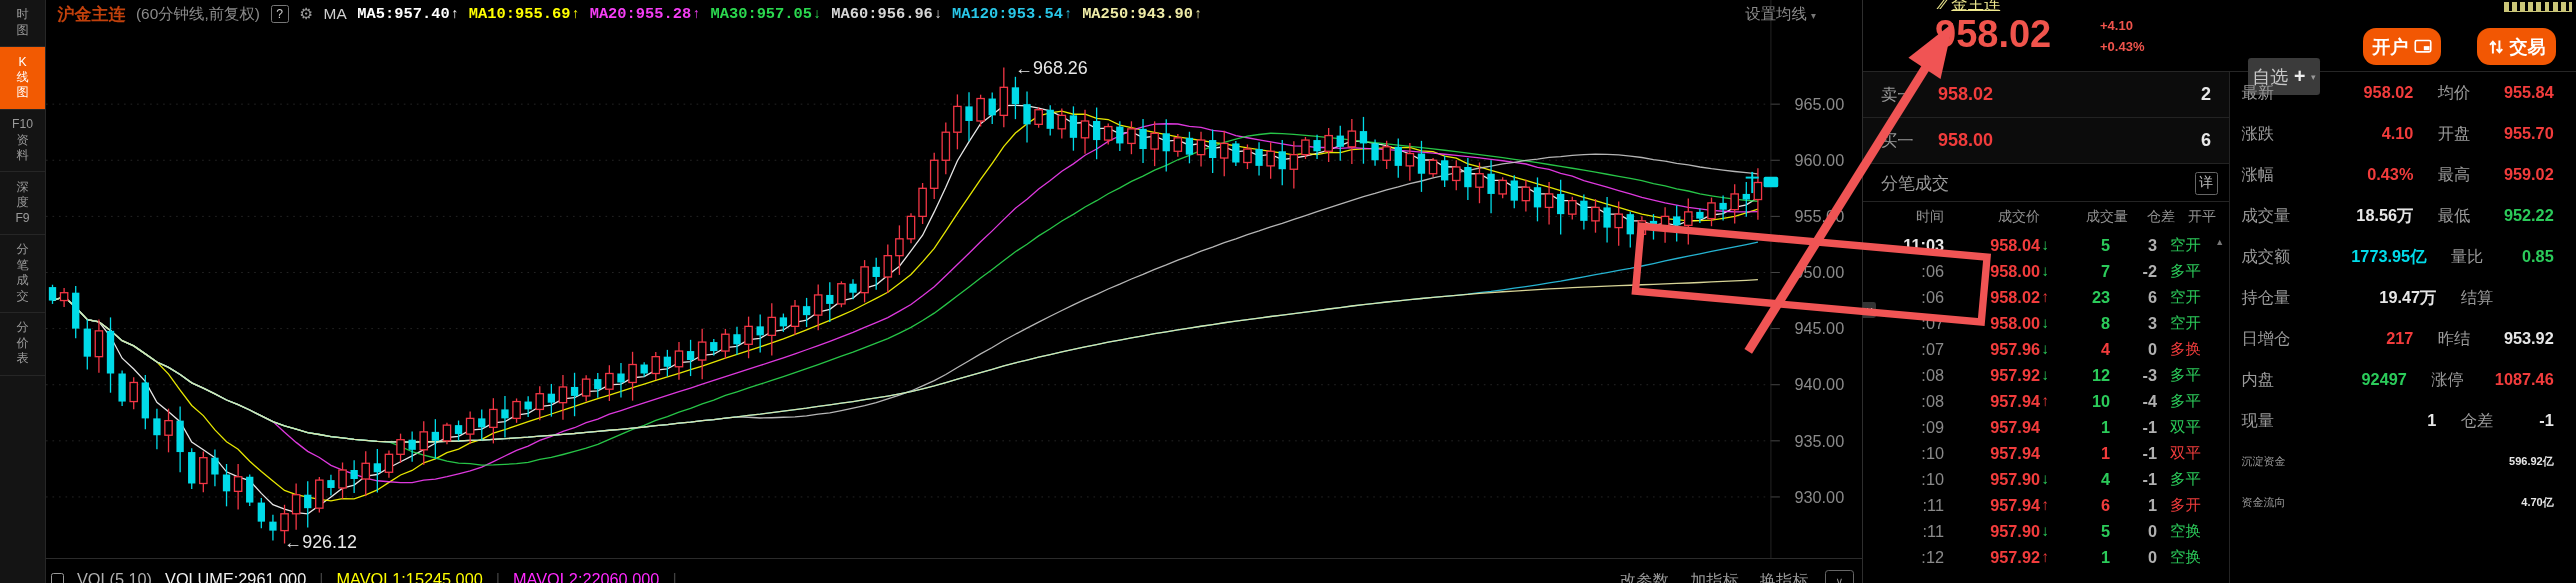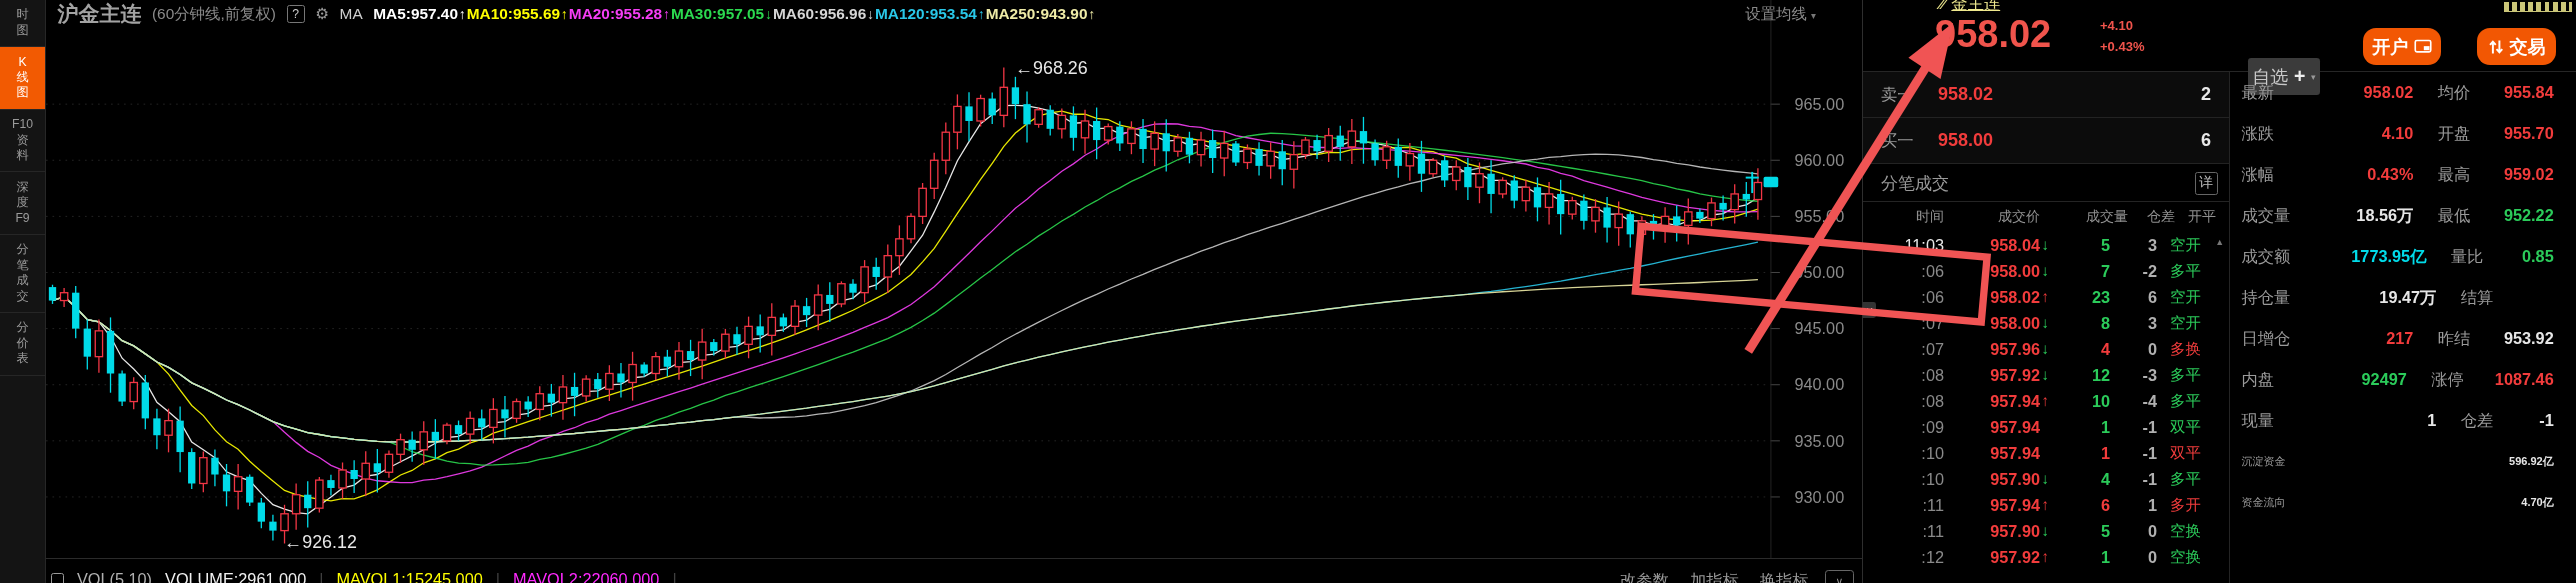--- a/index.html
+++ b/index.html
@@ -11,21 +11,21 @@
   .sidebar{position:absolute;left:0;top:0;bottom:0;width:46px;background:#141414;
            border-right:0.8px solid #272727;z-index:5;}
   .sb-tab{display:flex;flex-direction:column;align-items:center;padding:7.3px 0 8.1px;
           color:#9a9a9a;font-size:12.2px;line-height:15.4px;border-bottom:0.8px solid #262626;cursor:pointer;}
   .sb-tab span{display:block;}
   .sb-tab.active{background:#f25a02;color:#fff;}
 
   
   .chart-header{position:absolute;left:46px;top:0;width:1816px;height:28px;display:flex;
                 align-items:center;gap:10.6px;padding-left:11.4px;z-index:2;font-size:15.4px;}
-  .ch-symbol{color:#a3a3a3;font-weight:bold;font-size:21px;}
+  .ch-symbol{color:#c2410c;font-weight:bold;font-size:17px;}
   .ch-period{color:#8a8a8a;}
   .ch-help{width:18px;height:18px;border:0.8px solid #777;border-radius:2.4px;color:#ccc;
            font-size:12.2px;display:flex;align-items:center;justify-content:center;}
   .ch-gear{color:#9a9a9a;font-size:15.4px;}
   .ch-ma-label{color:#cfcfcf;}
   .ma-item{font-weight:bold;font-size:15.4px;white-space:nowrap;}
   .ma-item .arr{font-weight:normal;font-size:14px;margin-left:0.8px;}
   .ch-settings{margin-left:auto;margin-right:46px;color:#8a8a8a;font-size:15.4px;cursor:pointer;}
   .ch-settings .carr{font-size:9.8px;color:#777;}
 
@@ -80,21 +80,21 @@
   .ticksec{position:absolute;left:0;top:165px;width:366px;bottom:0;}
   .tk-head{display:flex;align-items:center;height:37px;border-bottom:0.8px solid #242424;}
   .tk-title{color:#9a9a9a;font-size:17px;padding-left:18px;}
   .tk-detail{margin-left:auto;margin-right:11.4px;width:23px;height:23px;border:0.8px solid #666;
              border-radius:2.4px;color:#bbb;font-size:14px;display:flex;align-items:center;
              justify-content:center;cursor:pointer;}
   .tk-cols{display:flex;align-items:center;height:30px;color:#8f8f8f;font-size:14px;}
   .tk-scrollup{position:absolute;right:4.9px;top:72px;color:#777;font-size:9px;cursor:pointer;}
   .tk-row{display:flex;align-items:center;height:26px;font-size:16.3px;}
   .c-time{width:81px;text-align:right;color:#8a8a8a;}
-  .c-time.strong{color:#e8e8e8;font-weight:normal;}
+  .c-time.strong{color:#e8e8e8;font-weight:bold;}
   .c-price{width:96px;text-align:right;font-weight:bold;color:#f23c3c;}
   .c-arr{width:18px;text-align:left;font-weight:bold;font-size:15.4px;padding-left:1.6px;}
   .c-vol{width:52px;text-align:right;font-weight:bold;}
   .c-diff{width:47px;text-align:right;color:#b0b0b0;font-weight:bold;}
   .c-flag{flex:1;padding-left:13px;font-size:15.4px;}
   .g{color:#2bcb5a;} .r{color:#f23c3c;} .w{color:#e6e6e6;} .cy{color:#00dcea;} .none-c{color:transparent;}
 
   
   .stats{position:absolute;left:367px;right:0;top:72px;bottom:0;padding:0 16.3px 0 11.4px;}
   .stat-row{display:flex;align-items:center;height:41px;font-size:16.3px;}
@@ -149,21 +149,21 @@
         <span>表</span>
       </div>
     </nav>
 
   <div class="chart-header">
     <span class="ch-symbol">沪金主连</span>
     <span class="ch-period">(60分钟线,前复权)</span>
     <span class="ch-help">?</span>
     <span class="ch-gear">⚙</span>
     <span class="ch-ma-label">MA</span>
-    <span id="ma-list" style="display:flex;gap:1px;">
+    <span id="ma-list" style="display:flex;gap:10px;font-family:Liberation Mono, monospace;">
         <span class="ma-item" style="color: rgb(255, 255, 255);"><span>MA5:957.40</span><span class="arr">↑</span></span>
         <span class="ma-item" style="color: rgb(255, 255, 0);"><span>MA10:955.69</span><span class="arr">↑</span></span>
         <span class="ma-item" style="color: rgb(245, 62, 245);"><span>MA20:955.28</span><span class="arr">↑</span></span>
         <span class="ma-item" style="color: rgb(43, 217, 79);"><span>MA30:957.05</span><span class="arr">↓</span></span>
         <span class="ma-item" style="color: rgb(214, 214, 214);"><span>MA60:956.96</span><span class="arr">↓</span></span>
         <span class="ma-item" style="color: rgb(41, 199, 232);"><span>MA120:953.54</span><span class="arr">↑</span></span>
         <span class="ma-item" style="color: rgb(238, 235, 166);"><span>MA250:943.90</span><span class="arr">↑</span></span>
       </span>
     <span class="ch-settings">
       <span>设置均线</span>

